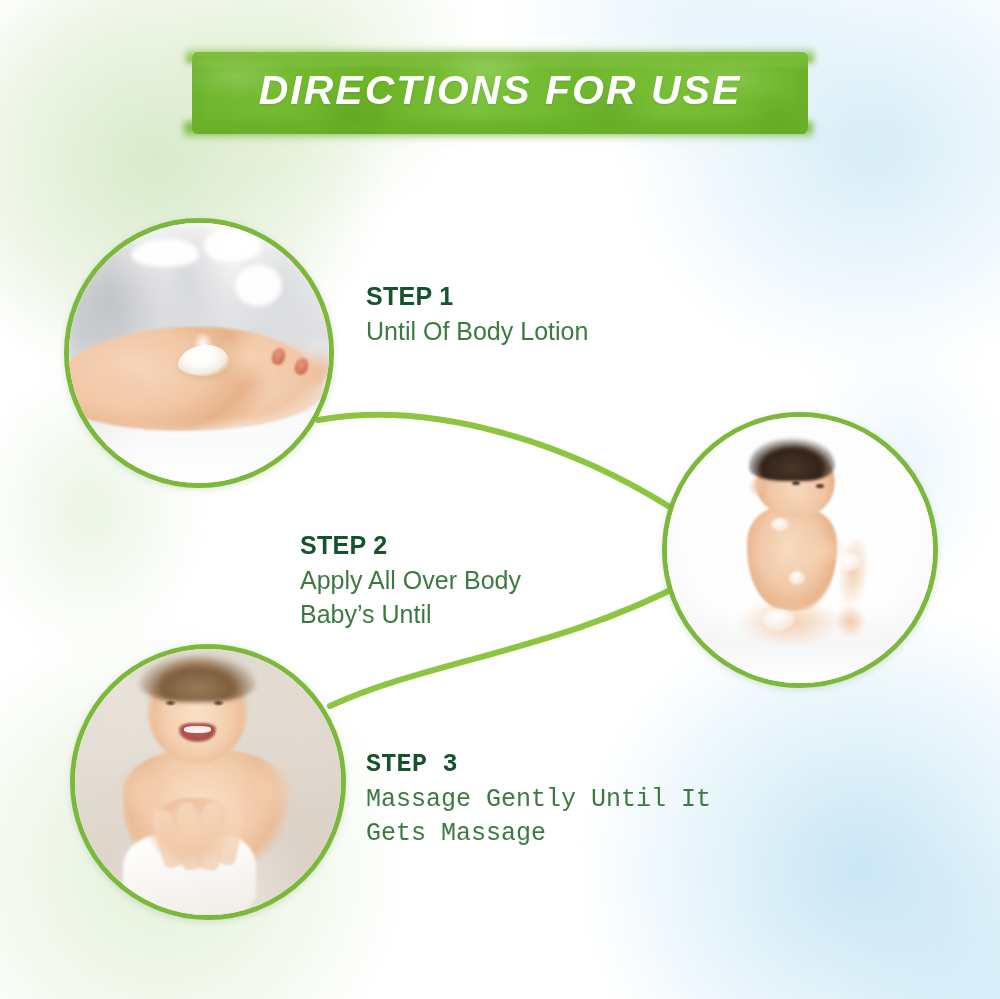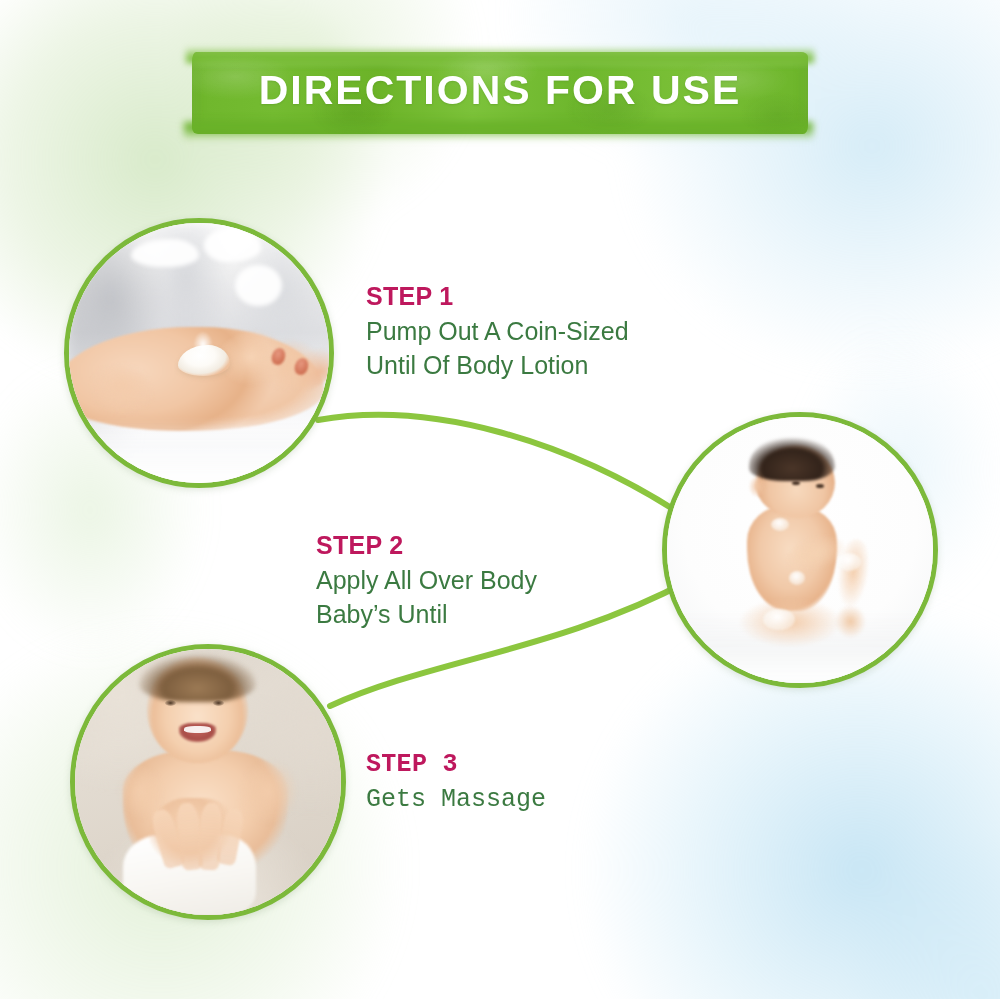--- a/index.html
+++ b/index.html
@@ -108,20 +108,21 @@
     position:absolute; inset:0;
     display:flex; align-items:center; justify-content:center;
     color:#ffffff;
     font-size:41px;
     font-weight:bold;
     letter-spacing:2.0px;
     text-transform:uppercase;
     padding-bottom:5px;
     text-shadow:0 1px 2px rgba(70,130,25,0.30);
     white-space:nowrap;
+    font-style:italic;
   }
 
   
   .connectors { position:absolute; left:0; top:0; width:1000px; height:999px; }
 
   
   .circle {
     position:absolute;
     border-radius:50%;
     overflow:hidden;
@@ -361,33 +362,33 @@
     border-radius:42% 42% 30% 30% / 26% 26% 12% 12%;
     filter:blur(1.1px);
   }
 
   
   .step-block { position:absolute; }
   .step-label {
     font-size:25px;
     font-weight:bold;
     letter-spacing:0.3px;
-    color:#be185d;
+    color:#14532d;
     margin-bottom:4px;
     white-space:nowrap;
   }
   .step-line {
     font-size:25px;
     font-weight:normal;
     color:#3b7a41;
     line-height:1.34;
     white-space:nowrap;
   }
   #step-text-1 { left:366px; top:282px; }
-  #step-text-2 { left:316px; top:531px; }
+  #step-text-2 { left:300px; top:531px; }
   #step-text-3 { left:366px; top:750px;font-family:Liberation Mono, monospace; }
 </style>
 </head>
 <body>
 
 <div id="poster">
 
   <div class="wash wash-tl"></div>
   <div class="wash wash-tr"></div>
   <div class="wash wash-bl"></div>
@@ -460,28 +461,28 @@
       <div class="bl-hand"></div>
       <div class="bl-finger" style="left:31%; top:60%; width:8%; height:22%; transform:rotate(-16deg);"></div>
       <div class="bl-finger" style="left:39%; top:58%; width:8%; height:25%; transform:rotate(-6deg);"></div>
       <div class="bl-finger" style="left:47%; top:58%; width:8%; height:25%; transform:rotate(3deg);"></div>
       <div class="bl-finger" style="left:55%; top:60%; width:7%; height:21%; transform:rotate(11deg);"></div>
     </div>
   </div>
 
   <div class="step-block" id="step-text-1">
     <div class="step-label">STEP 1</div>
-    <div class="step-line">Pump Out A Coin-Sized</div>
     <div class="step-line">Until Of Body Lotion</div>
   </div>
 
   <div class="step-block" id="step-text-2">
     <div class="step-label">STEP 2</div>
     <div class="step-line">Apply All Over Body</div>
     <div class="step-line">Baby’s Until</div>
   </div>
 
   <div class="step-block" id="step-text-3">
     <div class="step-label">STEP 3</div>
+    <div class="step-line">Massage Gently Until It</div>
     <div class="step-line">Gets Massage</div>
   </div>
 
 </div>
 
 </body></html>

